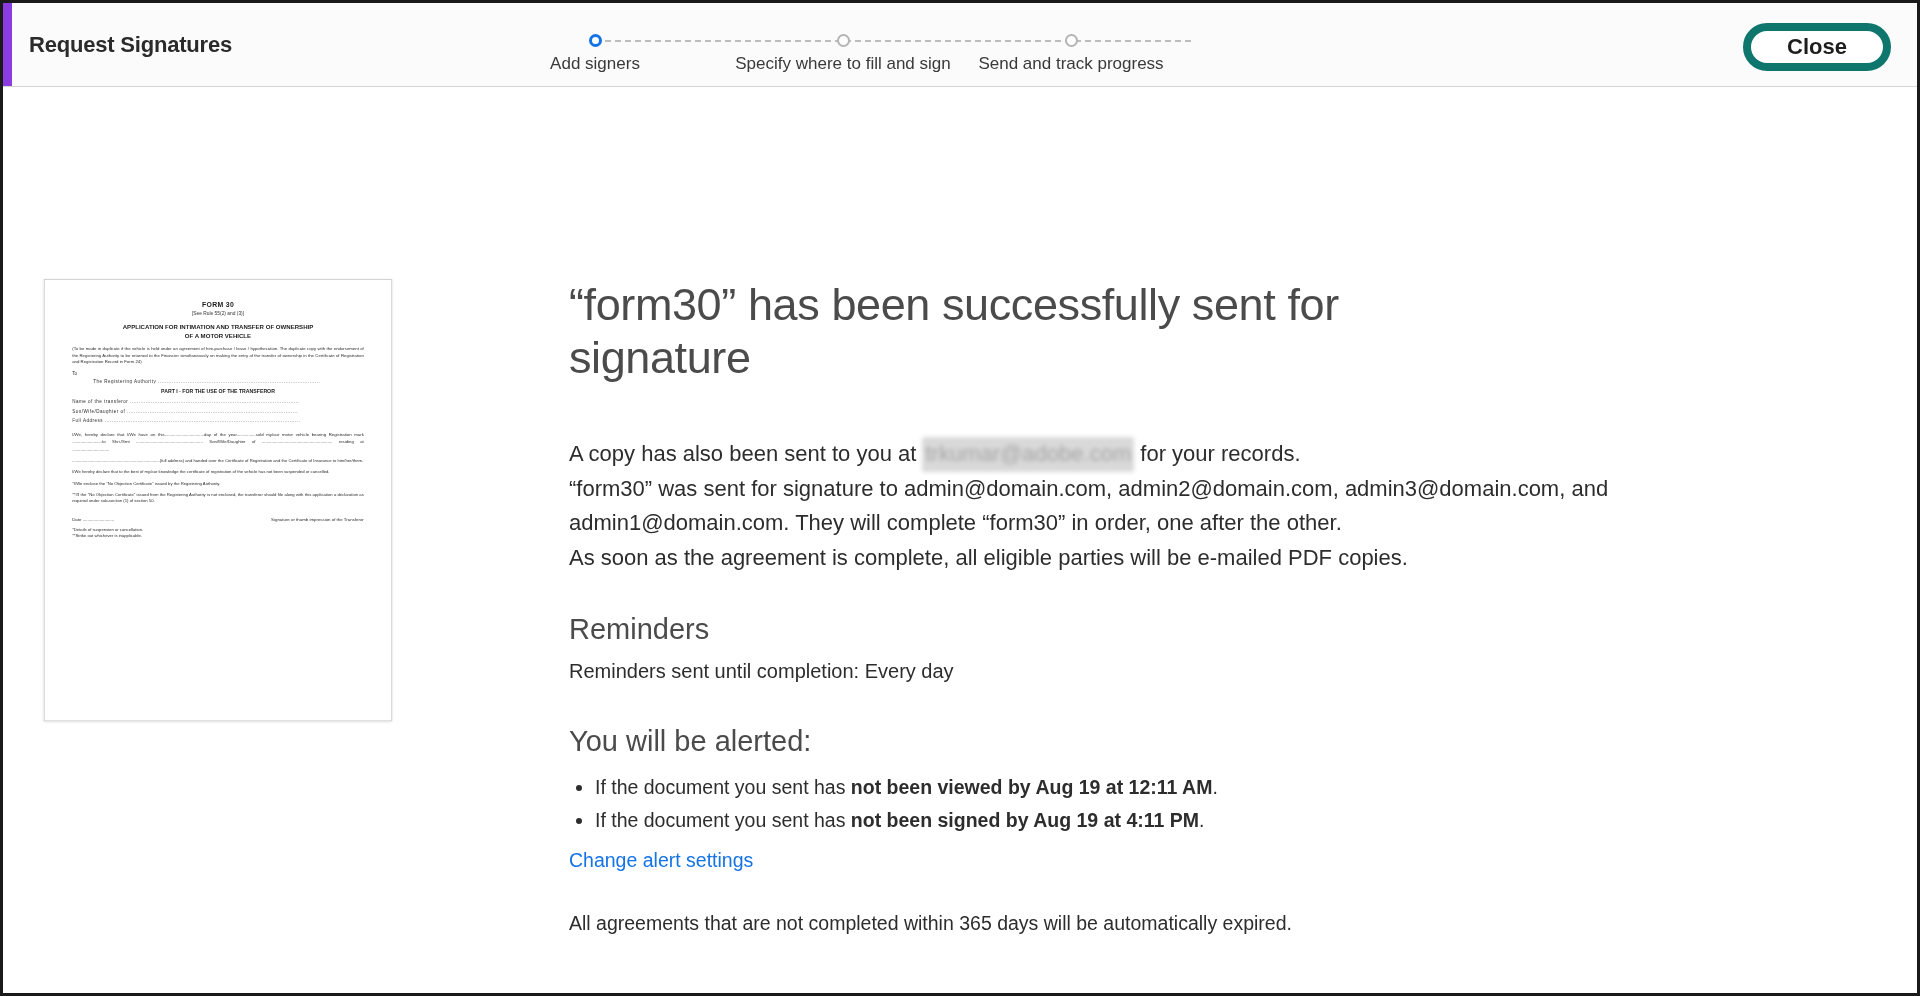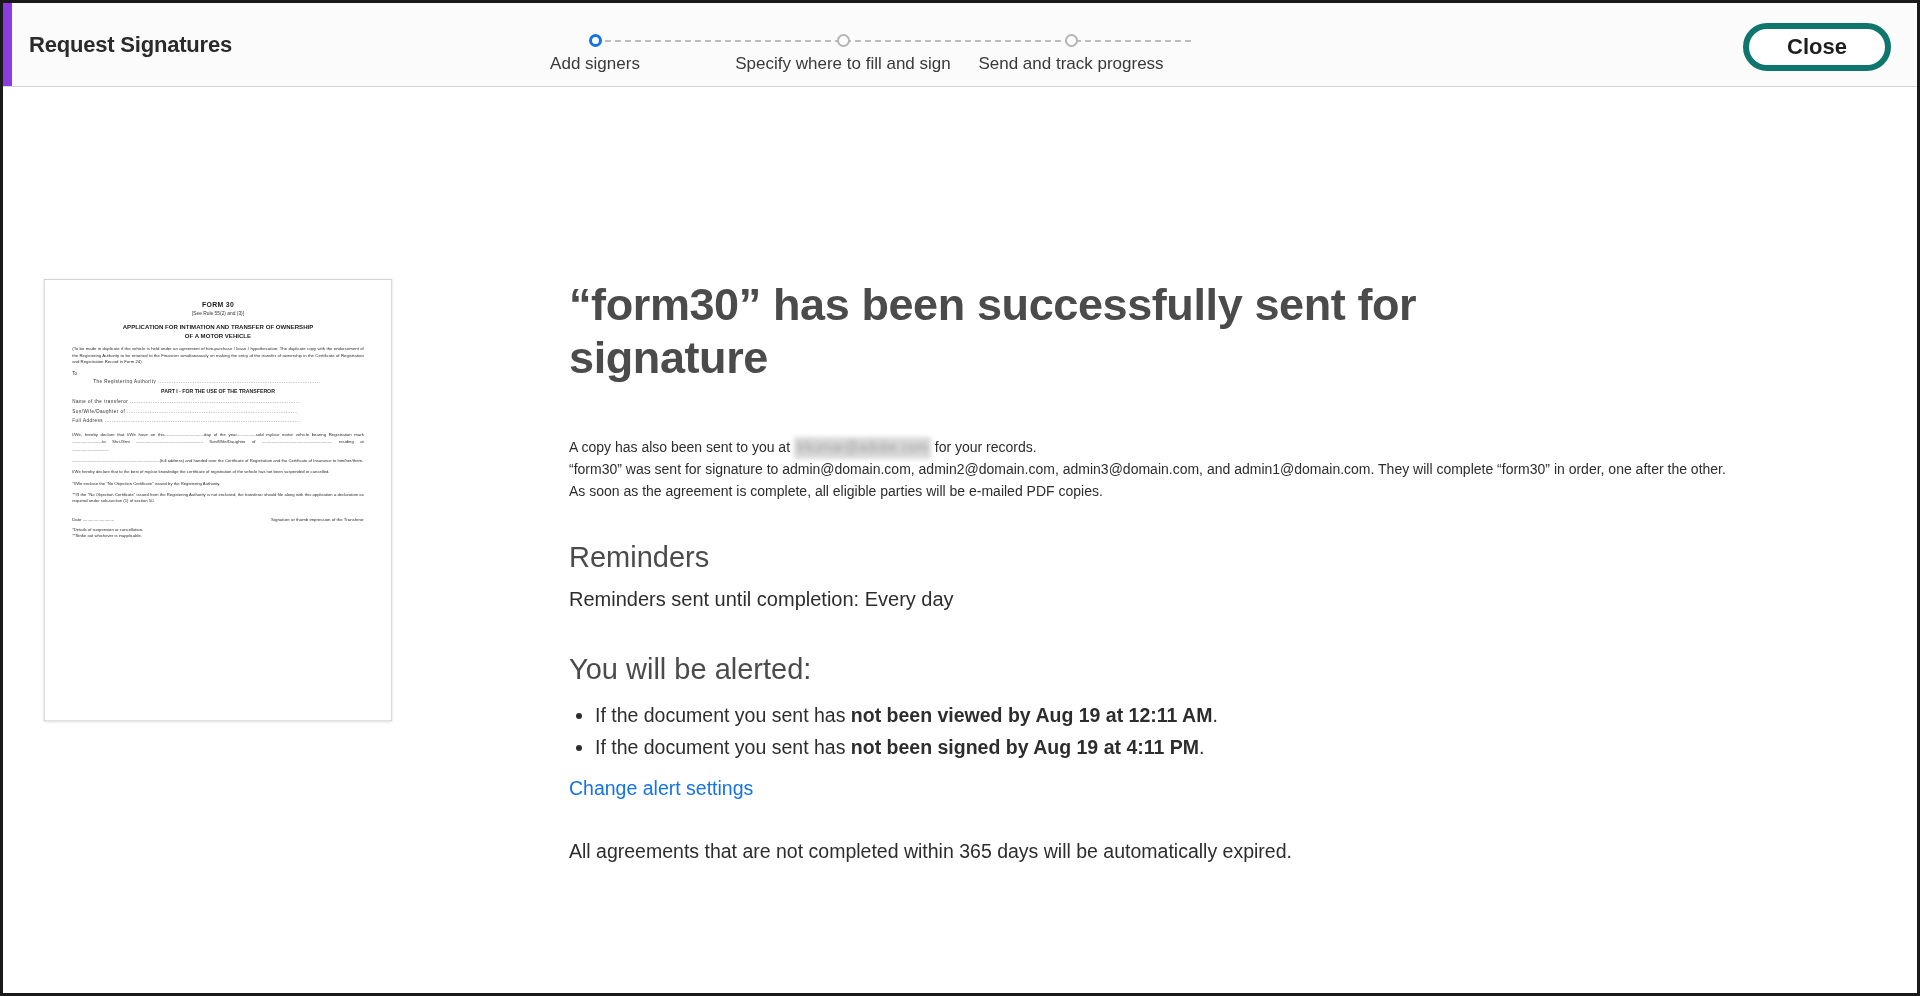--- a/index.html
+++ b/index.html
@@ -85,21 +85,21 @@
     white-space: nowrap;
   }
 
   
   .close-button {
     position: absolute;
     right: 26px;
     top: 20px;
     width: 148px;
     height: 48px;
-    border: 6px solid #0f766e;
+    border: 8px solid #0f766e;
     border-radius: 26px;
     background: #ffffff;
     color: #1e1e1e;
     font-size: 22px;
     font-weight: bold;
     font-family: "Liberation Sans", sans-serif;
     cursor: pointer;
   }
 
   
@@ -190,29 +190,29 @@
   
   .content {
     flex: 1;
     padding-left: 136px;
     padding-right: 120px;
     box-sizing: border-box;
   }
   .big-title {
     font-size: 45px;
     color: #4b4b4b;
-    font-weight: bold;
+    font-weight: normal;
     line-height: 1.17;
     letter-spacing: -0.4px;
     margin: 0;
     max-width: 960px;
   }
   .para-block {
     margin-top: 53px;
-    font-size: 14px;
+    font-size: 22px;
     color: #2d2d2d;
     line-height: 1.57;
   }
   .redacted {
     display: inline-block;
     background: #d9d9d9;
     color: rgba(120,120,120,0.55);
     border-radius: 2px;
     filter: blur(2.2px);
     padding: 0 3px;

